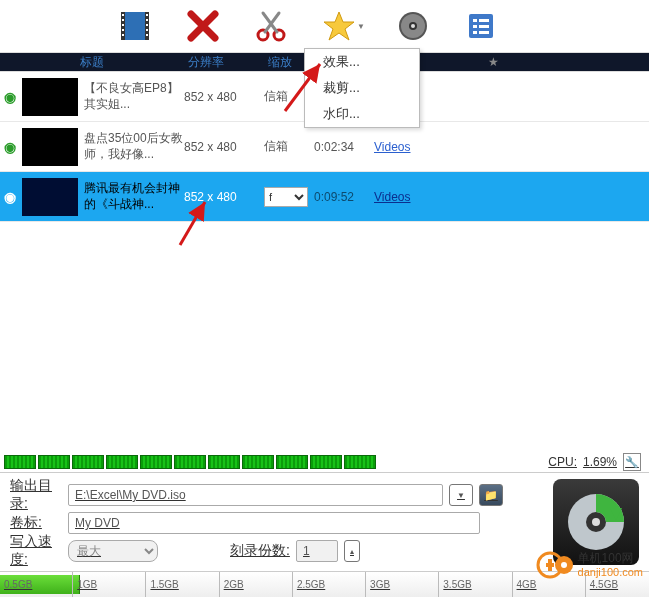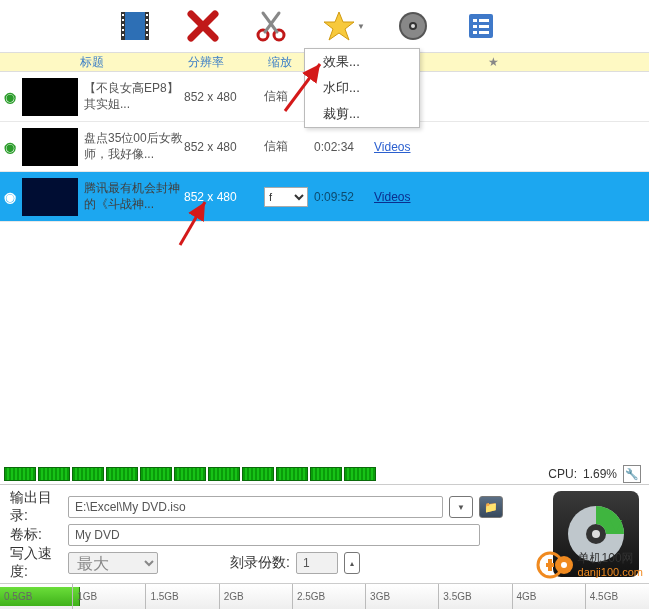--- a/index.html
+++ b/index.html
@@ -4,67 +4,67 @@
 <style>
   * { box-sizing: border-box; margin: 0; padding: 0; font-family: "Microsoft YaHei", Arial, sans-serif; }
   body { width: 649px; height: 609px; background: #fff; font-size: 12px; color: #333; position: relative; overflow: hidden; }
 
   .toolbar { height: 52px; display: flex; align-items: center; padding-left: 115px; gap: 28px; }
   .tb-btn { width: 40px; height: 40px; display: flex; align-items: center; justify-content: center; cursor: pointer; position: relative; }
   .tb-btn svg { width: 32px; height: 32px; }
   .star-wrap { display: flex; align-items: center; }
   .star-wrap .dd-arrow { font-size: 8px; color: #777; margin-left: -2px; }
 
-  .col-headers { height: 20px; display: flex; align-items: center; background: #fef9c3; border-top: 1px solid #ddd; border-bottom: 1px solid #ddd; font-size: 12px; color: #3b7ec7; }
+  .col-headers { height: 20px; display: flex; align-items: center; background: #0f172a; border-top: 1px solid #ddd; border-bottom: 1px solid #ddd; font-size: 12px; color: #3b7ec7; }
   .col-headers > div { text-align: left; padding-left: 8px; }
   .c-title  { width: 180px; padding-left: 80px !important; }
   .c-res    { width: 80px; }
   .c-zoom   { width: 50px; }
   .c-prof   { width: 60px; }
   .c-dur    { width: 60px; }
   .c-folder { width: 50px; }
   .c-star   { width: 30px; text-align: center; color: #888; }
 
   .rows { }
   .row { height: 50px; display: flex; align-items: center; border-bottom: 1px solid #e8e8e8; }
   .row.selected { background: #1ca7f0; color: #fff; }
   .row .plus { width: 16px; text-align: center; color: #2a9c2a; font-weight: bold; font-size: 14px; padding-left: 4px; }
   .row.selected .plus { color: #fff; }
   .row .thumb { width: 56px; height: 38px; background: #000; margin: 0 6px; }
   .row.selected .thumb { background: #000d33; }
   .row .title { width: 100px; font-size: 12px; line-height: 1.3; color: #555; }
-  .row.selected .title { color: #404040; }
+  .row.selected .title { color: #000000; }
   .row .res   { width: 80px; text-align: left; color: #555; }
   .row.selected .res { color: #fff; }
   .row .zoom  { width: 50px; text-align: left; color: #555; }
   .row.selected .zoom { color: #fff; }
   .row .zoom select { width: 44px; height: 20px; font-size: 11px; background:#fff; color:#333; border:1px solid #aaa;}
   .row .dur   { width: 60px; text-align: left; color: #555; }
   .row.selected .dur { color: #0c4a6e; }
   .row .folder{ width: 60px; }
   .row .folder a { color: #2a5fcf; text-decoration: underline; }
   .row.selected .folder a { color: #0b2e8e; }
 
   .dropdown-menu { position: absolute; left: 304px; top: 48px; width: 116px; background: #fff; border: 1px solid #bbb; box-shadow: 2px 2px 4px rgba(0,0,0,0.15); z-index: 50; }
   .dropdown-menu .item { height: 26px; line-height: 26px; padding-left: 18px; font-size: 13px; color: #333; cursor: pointer; }
 
   .arrow1 { position:absolute; left:280px; top:56px; width:60px; height:60px; pointer-events:none; z-index:60;}
   .arrow2 { position:absolute; left:165px; top:190px; width:60px; height:60px; pointer-events:none; z-index:60;}
 
-  .bottom { position: absolute; bottom: 0; left: 0; right: 0; }
+  .bottom { position: absolute; bottom: 12px; left: 0; right: 0; text-decoration: underline; }
   .seg-bar { height: 20px; display: flex; align-items: center; padding: 0 4px; }
   .seg { flex: 0 0 32px; height: 14px; margin-right: 2px; border: 1px solid #0a6a0a; background: repeating-linear-gradient(90deg,#0a9c0a 0,#0a9c0a 2px,#17c217 2px,#17c217 4px); }
   .cpu { margin-left: auto; font-size: 12px; color: #333; display:flex; align-items:center; gap:6px; padding-right:4px;}
   .wrench { width:18px; height:18px; border:1px solid #888; display:flex; align-items:center; justify-content:center; color:#555; font-size:11px;}
 
   .settings { border-top: 1px solid #ccc; padding: 8px 10px 6px; background: #fff; position: relative; }
   .settings .row-s { display: flex; align-items: center; height: 28px; gap: 6px; }
   .settings label { width: 52px; font-size: 14px; color: #333; }
   .settings input[type=text] { height: 22px; border: 1px solid #aaa; padding: 0 6px; font-size: 12px; color: #555; border-radius: 2px; }
-  .settings select { height: 22px; border: 1px solid #aaa; font-size: 16px; padding: 0 4px; border-radius: 2px; color:#888; background:#f1f1f1;}
+  .settings select { height: 22px; border: 1px solid #aaa; font-size: 12px; padding: 0 4px; border-radius: 8px; color:#888; background:#f1f1f1;}
   .out-input { width: 375px; }
   .vol-input { width: 412px; }
   .btn-small { width: 24px; height: 22px; border: 1px solid #777; border-radius: 3px; display:flex; align-items:center; justify-content:center; background:linear-gradient(#5b6f85,#37495d); color:#cfe8ff; font-size:11px;}
   .btn-small.dd  { background:#fff; color:#555; font-size:8px;}
   .speed-sel { width: 90px; }
   .copies { width: 42px; background:#f1f1f1;}
   .big-btn { position: absolute; right: 10px; top: 6px; width: 86px; height: 86px; border-radius: 8px; background: linear-gradient(#3a3a3a,#111); display:flex; align-items:center; justify-content:center; }
   .big-btn svg { width: 64px; height: 64px; }
 
   .size-bar { height: 26px; position: relative; border-top: 1px solid #ccc; background: linear-gradient(#fff,#eee); display:flex; align-items:flex-end;}
@@ -180,22 +180,22 @@
     <div class="title">腾讯最有机会封神的《斗战神...</div>
     <div class="res">852 x 480</div>
     <div class="zoom"><select><option>f</option></select></div>
     <div class="dur">0:09:52</div>
     <div class="folder"><a href="#">Videos</a></div>
   </div>
 </div>
 
 <div class="dropdown-menu">
   <div class="item">效果...</div>
+  <div class="item">裁剪...</div>
   <div class="item">水印...</div>
-  <div class="item">裁剪...</div>
 </div>
 
 <svg class="arrow1" viewBox="0 0 60 60">
     <defs>
       <marker id="ah1" markerWidth="8" markerHeight="8" refX="6" refY="3" orient="auto">
         <path d="M0 0 L6 3 L0 6 Z" fill="#d41919"></path>
       </marker>
     </defs>
     <path d="M5 55 L40 8" stroke="#d41919" stroke-width="3" marker-end="url(#ah1)"></path>
   </svg>

